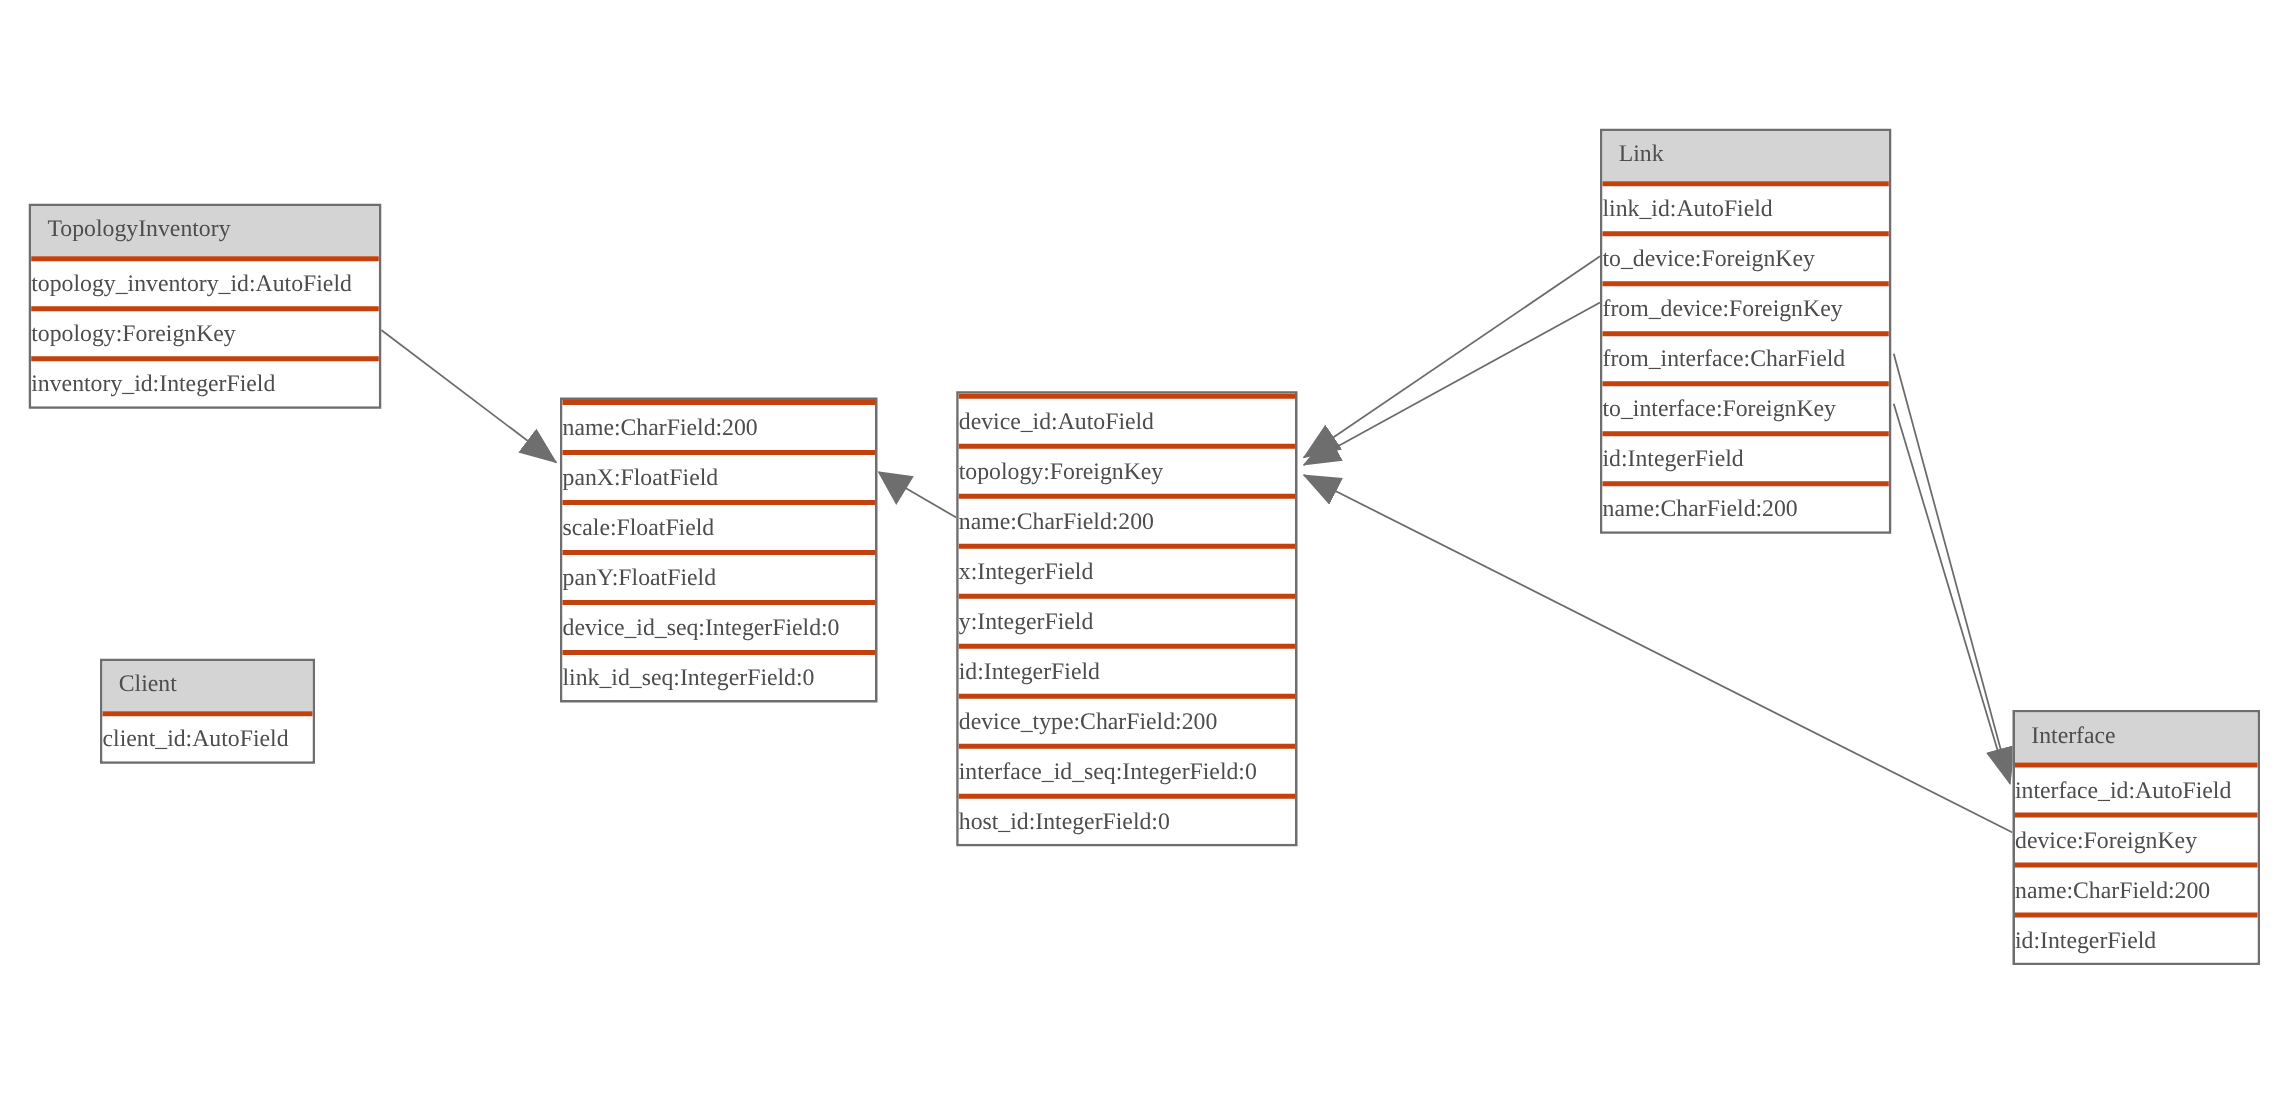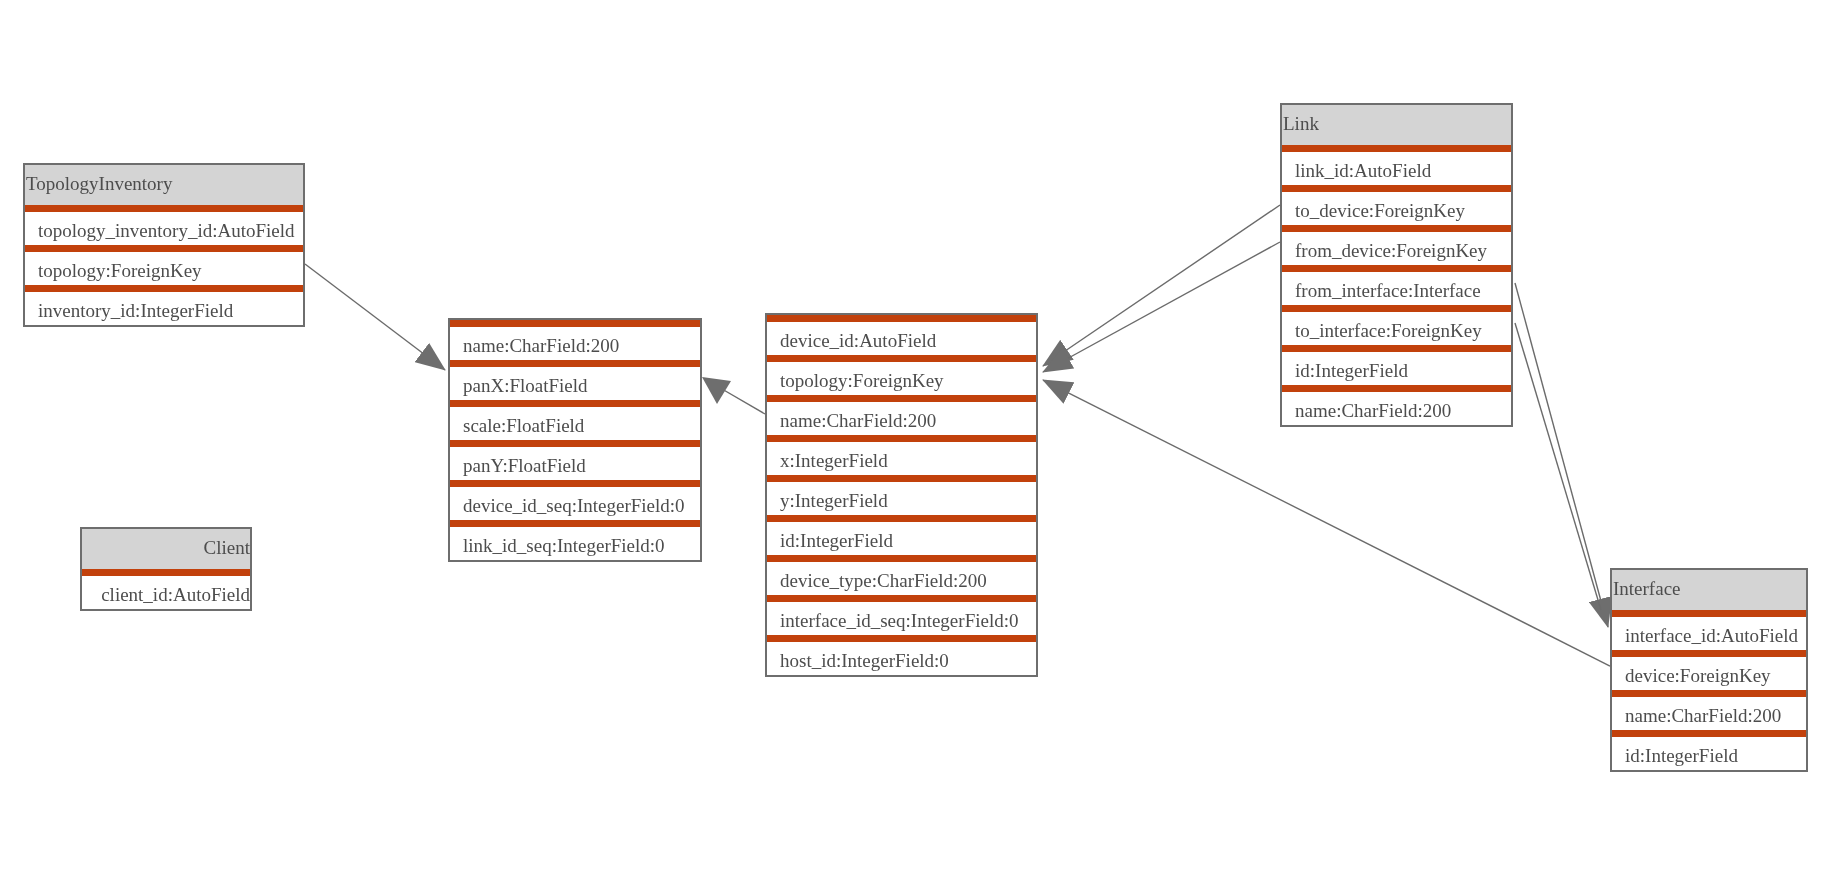--- a/index.html
+++ b/index.html
@@ -27,31 +27,30 @@
     box-sizing: border-box;
     background: #ffffff;
     border: 2px solid #6e6e6e;
     color: #4d4d4d;
     font-size: 19px;
   }
   .entity-title {
     box-sizing: border-box;
     height: 40px;
     line-height: 38px;
-    padding-left: 1px;
+    padding-left: 13px;
     background: #d4d4d4;
     white-space: nowrap;
     overflow: hidden;
   }
   .field-row {
     box-sizing: border-box;
     height: 40px;
     line-height: 38px;
-    padding-left: 13px;
-    border-top: 7px solid #c2410c;
+    border-top: 4px solid #c2410c;
     background: #ffffff;
     white-space: nowrap;
     overflow: hidden;
   }
 </style>
 </head>
 <body>
 
 <div id="canvas">
 
@@ -83,21 +82,21 @@
     <div class="entity-title">TopologyInventory</div>
   <div class="field-row">topology_inventory_id:AutoField</div>
         <div class="field-row">topology:ForeignKey</div>
         <div class="field-row">inventory_id:IntegerField</div>
       </div>
       <div class="entity" style="left: 1280px; top: 103px; width: 233px;">
     <div class="entity-title">Link</div>
   <div class="field-row">link_id:AutoField</div>
         <div class="field-row">to_device:ForeignKey</div>
         <div class="field-row">from_device:ForeignKey</div>
-        <div class="field-row">from_interface:Interface</div>
+        <div class="field-row">from_interface:CharField</div>
         <div class="field-row">to_interface:ForeignKey</div>
         <div class="field-row">id:IntegerField</div>
         <div class="field-row">name:CharField:200</div>
       </div>
       <div class="entity" style="left: 448px; top: 318px; width: 254px;">
         <div class="field-row">name:CharField:200</div>
         <div class="field-row">panX:FloatField</div>
         <div class="field-row">scale:FloatField</div>
         <div class="field-row">panY:FloatField</div>
         <div class="field-row">device_id_seq:IntegerField:0</div>
@@ -107,21 +106,21 @@
   <div class="field-row">device_id:AutoField</div>
         <div class="field-row">topology:ForeignKey</div>
         <div class="field-row">name:CharField:200</div>
         <div class="field-row">x:IntegerField</div>
         <div class="field-row">y:IntegerField</div>
         <div class="field-row">id:IntegerField</div>
         <div class="field-row">device_type:CharField:200</div>
         <div class="field-row">interface_id_seq:IntegerField:0</div>
         <div class="field-row">host_id:IntegerField:0</div>
       </div>
-      <div class="entity" style="left: 80px; top: 527px; width: 172px; text-align: right;">
+      <div class="entity" style="left: 80px; top: 527px; width: 172px;">
     <div class="entity-title">Client</div>
   <div class="field-row">client_id:AutoField</div>
       </div>
       <div class="entity" style="left: 1610px; top: 568px; width: 198px;">
     <div class="entity-title">Interface</div>
   <div class="field-row">interface_id:AutoField</div>
         <div class="field-row">device:ForeignKey</div>
         <div class="field-row">name:CharField:200</div>
         <div class="field-row">id:IntegerField</div>
       </div>

